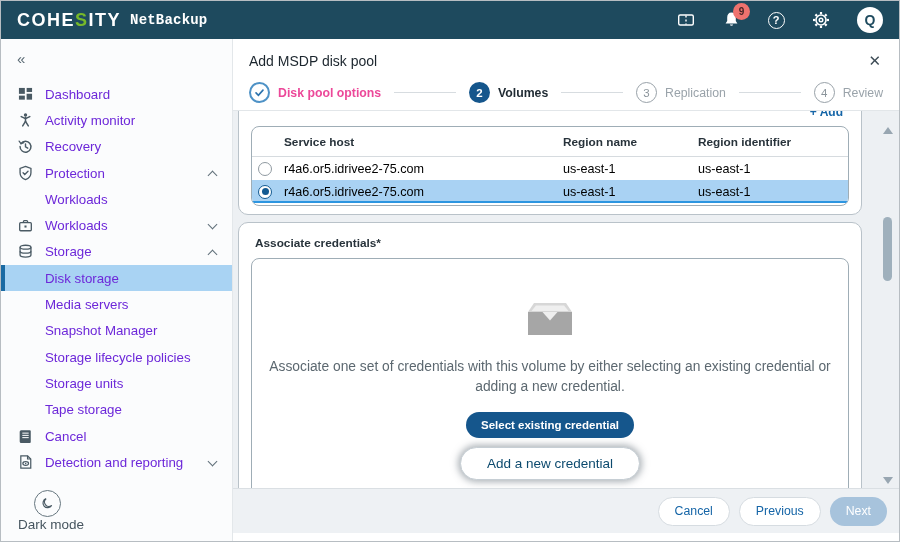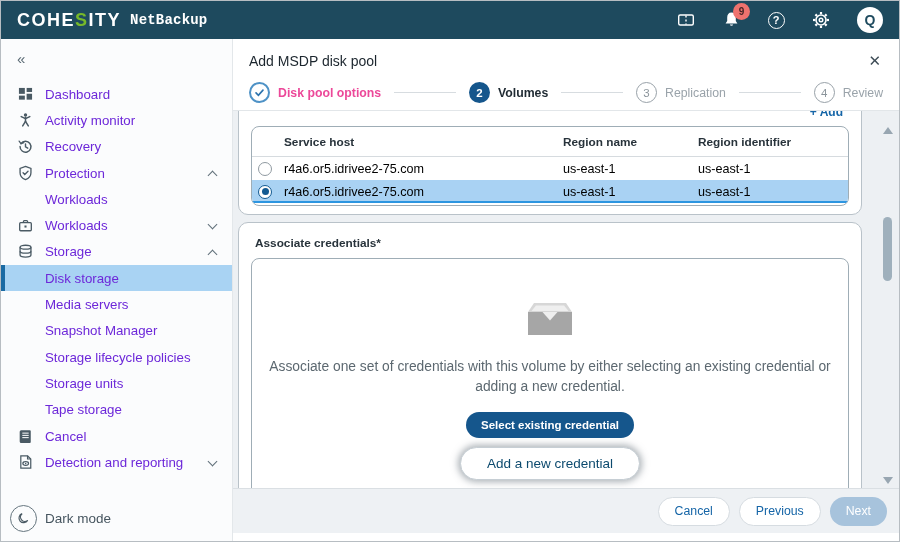--- a/index.html
+++ b/index.html
@@ -23,21 +23,21 @@
   .collapse { position:absolute; top:11px; left:16px; color:#5a6a74; font-size:15px; cursor:pointer; }
   .nav { position:absolute; top:42px; left:0; right:0; }
   .nav-item { position:relative; height:26.3px; display:flex; align-items:center; padding-left:16px; cursor:pointer; color:#6d28d9; }
   .nav-item .nicon { width:17px; height:17px; margin-right:11px; display:flex; align-items:center; justify-content:center; flex:0 0 17px; }
   .nav-item .nlabel { font-size:13.3px; }
   .nav-item.sub { padding-left:44px; }
   .nav-item.selected { background:#a9d3f3; border-left:4px solid #1a6aa3; padding-left:40px; }
   .chev { position:absolute; right:16px; width:7px; height:7px; border-right:1.6px solid #5f6f79; border-bottom:1.6px solid #5f6f79; }
   .chev.up { transform:rotate(-135deg); top:12px; }
   .chev.down { transform:rotate(45deg); top:9px; }
-  .darkmode { position:absolute; left:9px; bottom:9px; display:flex; align-items:center; cursor:pointer; }
+  .darkmode { position:absolute; left:9px; bottom:9px; display:flex; align-items:center; cursor:pointer;flex-direction:column; }
   .dm-circle { width:27px; height:27px; border:1px solid #66767f; border-radius:50%; display:flex; align-items:center; justify-content:center; }
   .dm-label { font-size:13.5px; color:#46555f; margin-left:8px; }
 
   
   .main { position:absolute; left:232px; top:38px; right:0; bottom:0; background:#fff; }
   .dialog-header { position:relative; height:72px; border-bottom:1px solid #e2e6e9; padding:14px 16px 0 16px; }
   .dialog-title { font-size:14px; color:#1c262e; }
   .close-x { position:absolute; right:18px; top:13px; font-size:15px; color:#3e4c56; cursor:pointer; }
   .stepper { display:flex; align-items:center; margin-top:13px; }
   .step { display:flex; align-items:center; gap:8px; }

